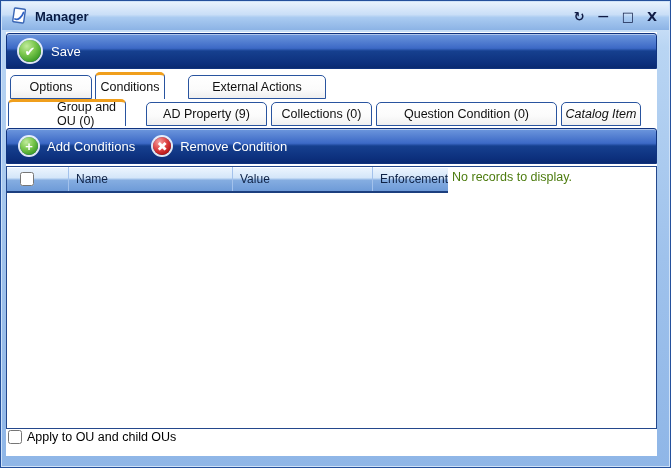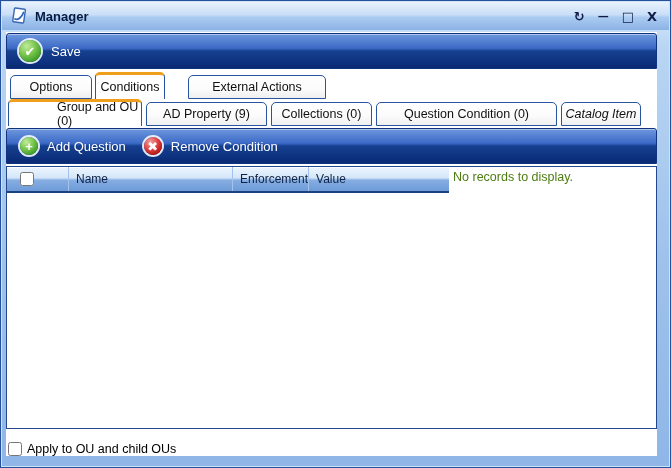--- a/index.html
+++ b/index.html
@@ -53,21 +53,21 @@
     border-right:1px solid #a3c2ec;padding-left:7px;font-size:12px;color:#0e2246;}
   .gh-col:last-child{border-right:none;}
   .col-check{width:62px;justify-content:flex-start;padding-left:13px;}
   .col-name{width:164px;}
   .col-value{width:140px;}
   .col-enf{flex:1;}
   .grid-body{flex:1;background:#fff;}
   .empty-msg{font-size:12.5px;color:#4d7c0f;padding:3px 4px;}
   
   .footer{position:absolute;left:0;right:0;bottom:0;height:26px;background:#fff;
-    display:flex;align-items:flex-end;padding-left:2px;}
+    display:flex;align-items:flex-start;padding-left:2px;}
   .footer label{font-size:12.5px;color:#000;margin-left:5px;}
   input[type="checkbox"]{width:14px;height:14px;margin:0;}
 </style>
 </head>
 <body>
 
 <div class="window">
 
   <div class="titlebar">
     <svg class="title-icon" viewBox="0 0 18 18">
@@ -96,52 +96,52 @@
       </div>
       <div class="tab selected" style="left:89px;width:70px;">
         <span>Conditions</span>
       </div>
       <div class="tab" style="left:182px;width:138px;margin-top:36px;">
         <span>External Actions</span>
       </div>
     </div>
 
     <div class="tabrow subtabs">
-      <div class="tab selected" style="left:2px;width:134px;padding-left:48px;">
+      <div class="tab selected" style="left:2px;width:118px;padding-left:48px;">
         <span>Group and OU (0)</span>
       </div>
       <div class="tab" style="left:140px;width:121px;">
         <span>AD Property (9)</span>
       </div>
       <div class="tab" style="left:265px;width:101px;">
         <span>Collections (0)</span>
       </div>
       <div class="tab" style="left:370px;width:181px;">
         <span>Question Condition (0)</span>
       </div>
       <div class="tab" style="left:555px;width:80px;font-style:italic;">
         <span>Catalog Item</span>
       </div>
     </div>
 
     <div class="bluebar addbar">
       <span class="circle-icon icon-green small-icon">+</span>
-      <span class="tool-label">Add Question</span>
+      <span class="tool-label">Add Conditions</span>
       <span class="circle-icon icon-red small-icon" style="margin-left:0;">✖</span>
       <span class="tool-label">Remove Condition</span>
     </div>
 
     <div class="grid">
       <div class="grid-header">
         <div class="gh-col col-check">
           <input type="checkbox" style="">
         </div>
         <div class="gh-col col-name">Name</div>
+        <div class="gh-col col-value">Value</div>
         <div class="gh-col col-enf">Enforcement</div>
-        <div class="gh-col col-value">Value</div>
       </div>
       <div class="grid-body">
         <div class="empty-msg">No records to display.</div>
       </div>
     </div>
 
     <div class="footer">
       <input type="checkbox" id="applyOU" style="">
       <label for="applyOU">Apply to OU and child OUs</label>
     </div>

